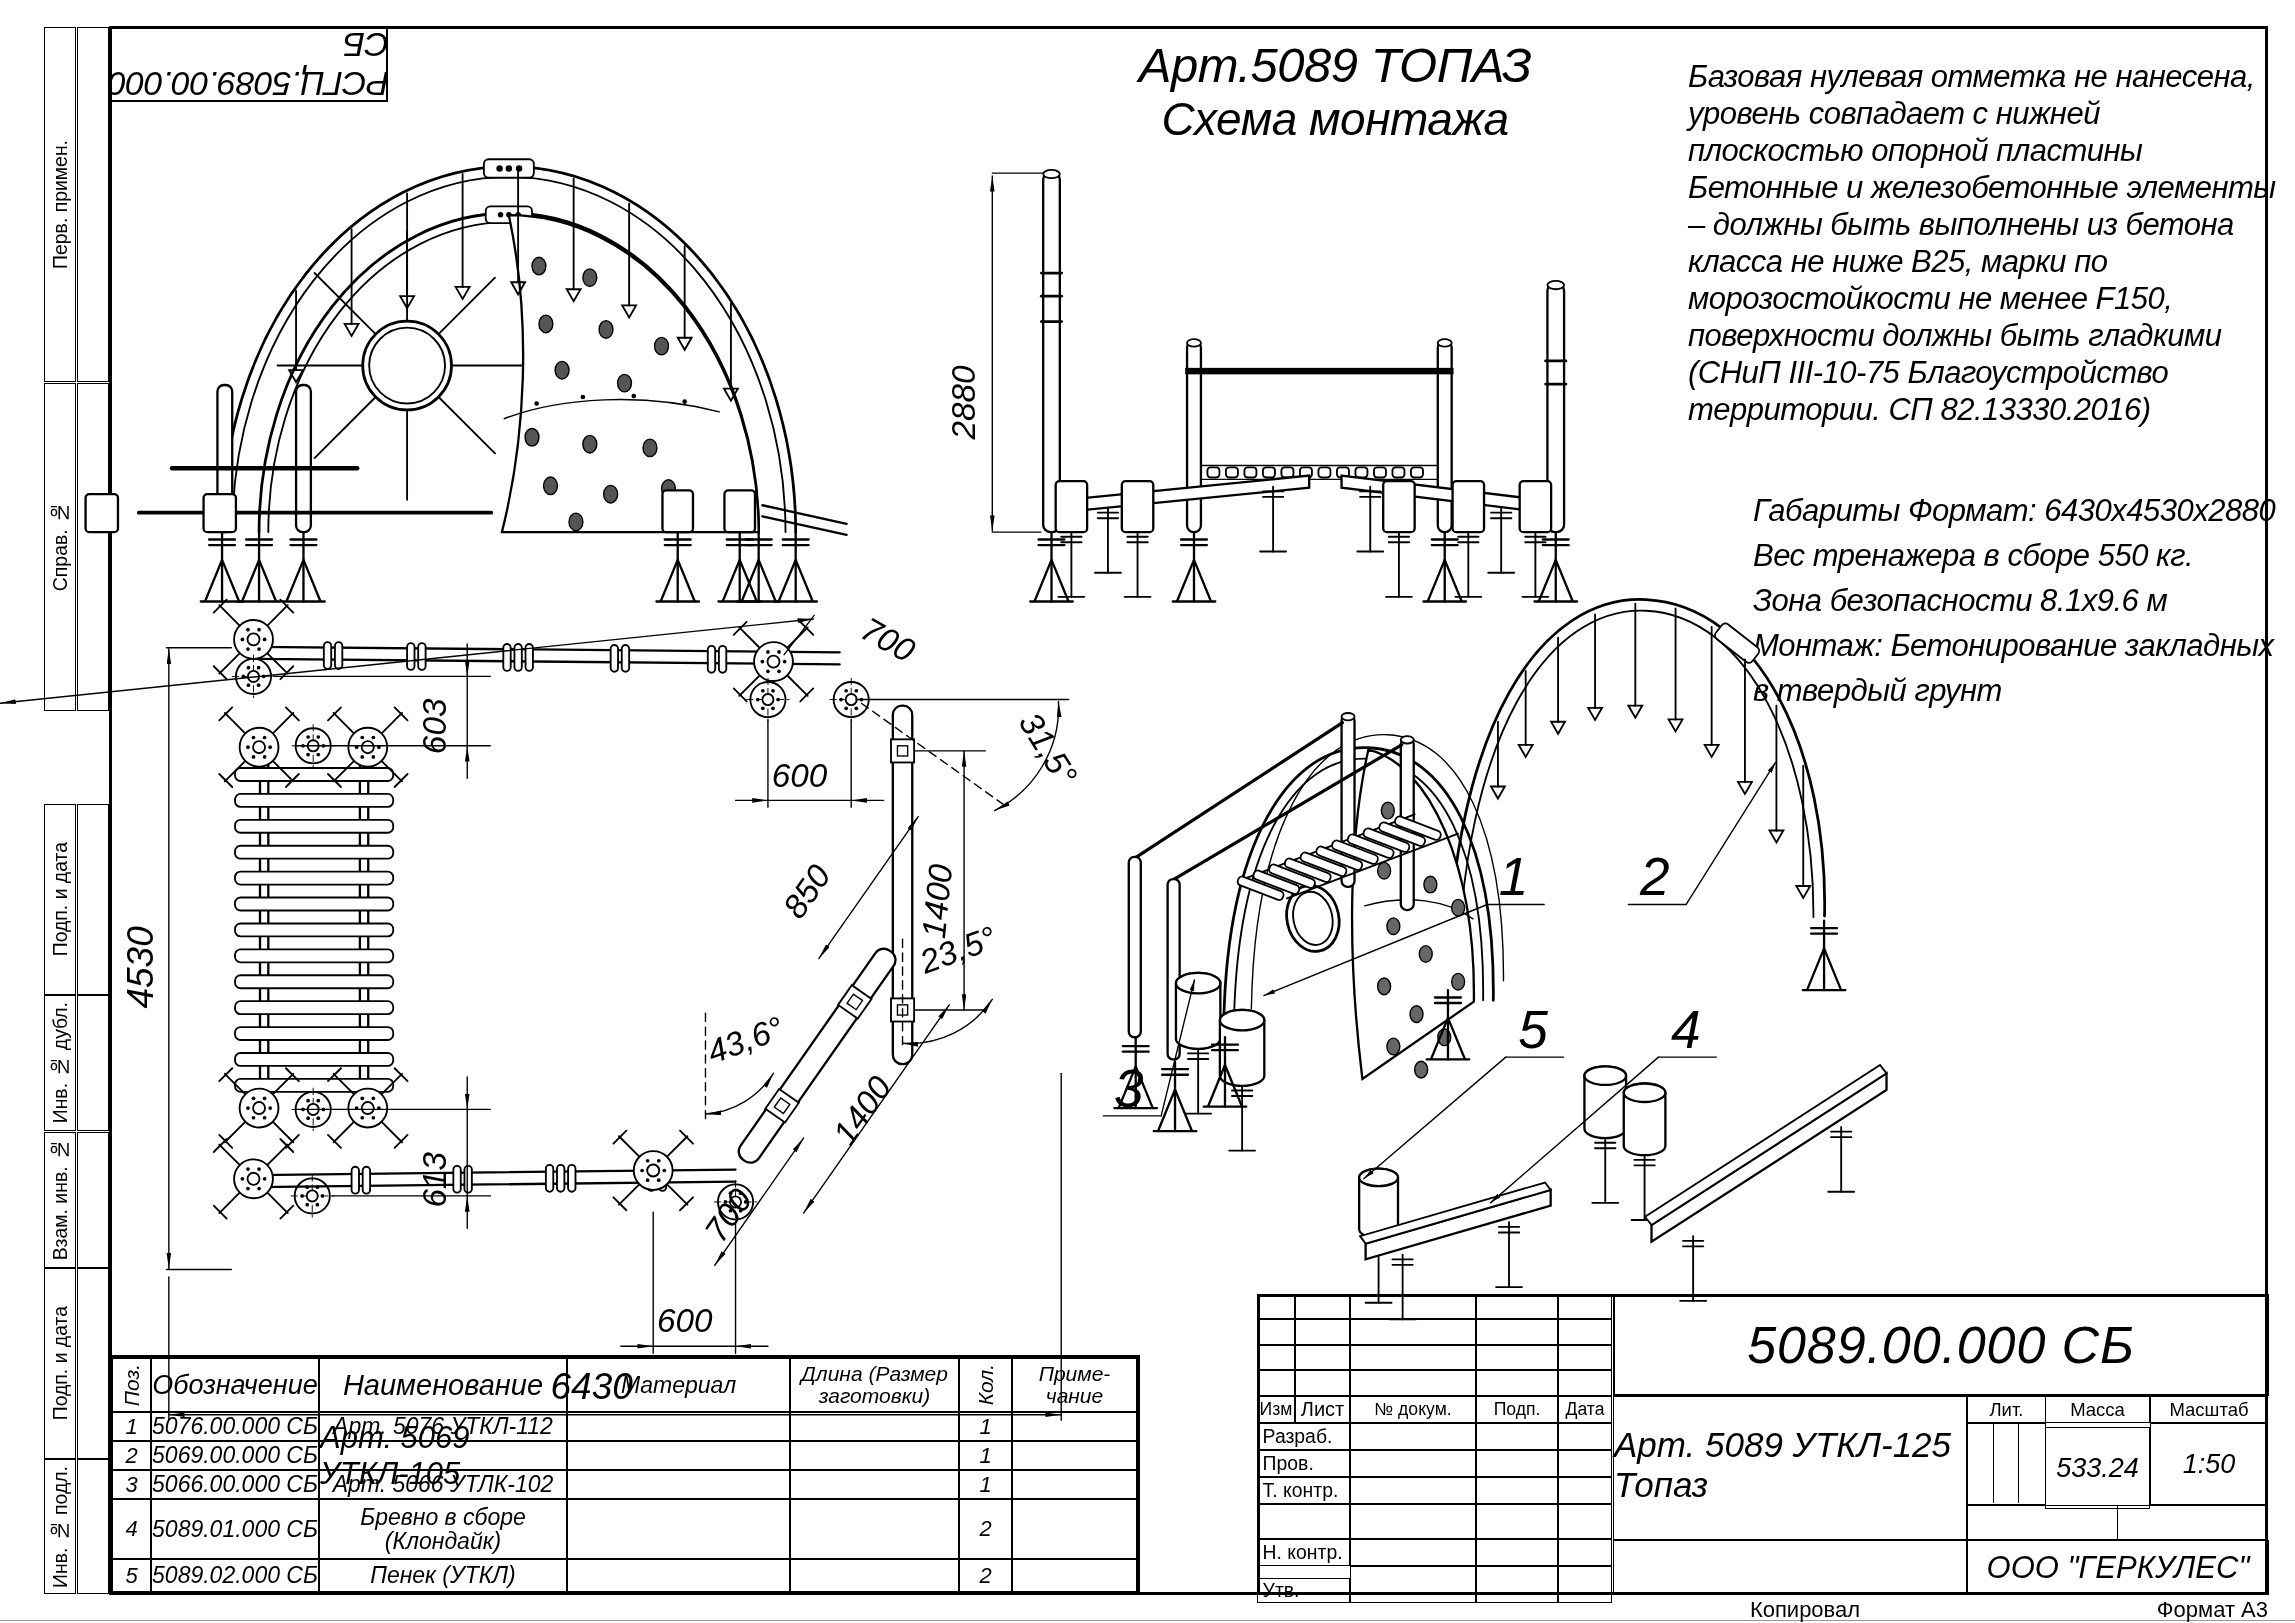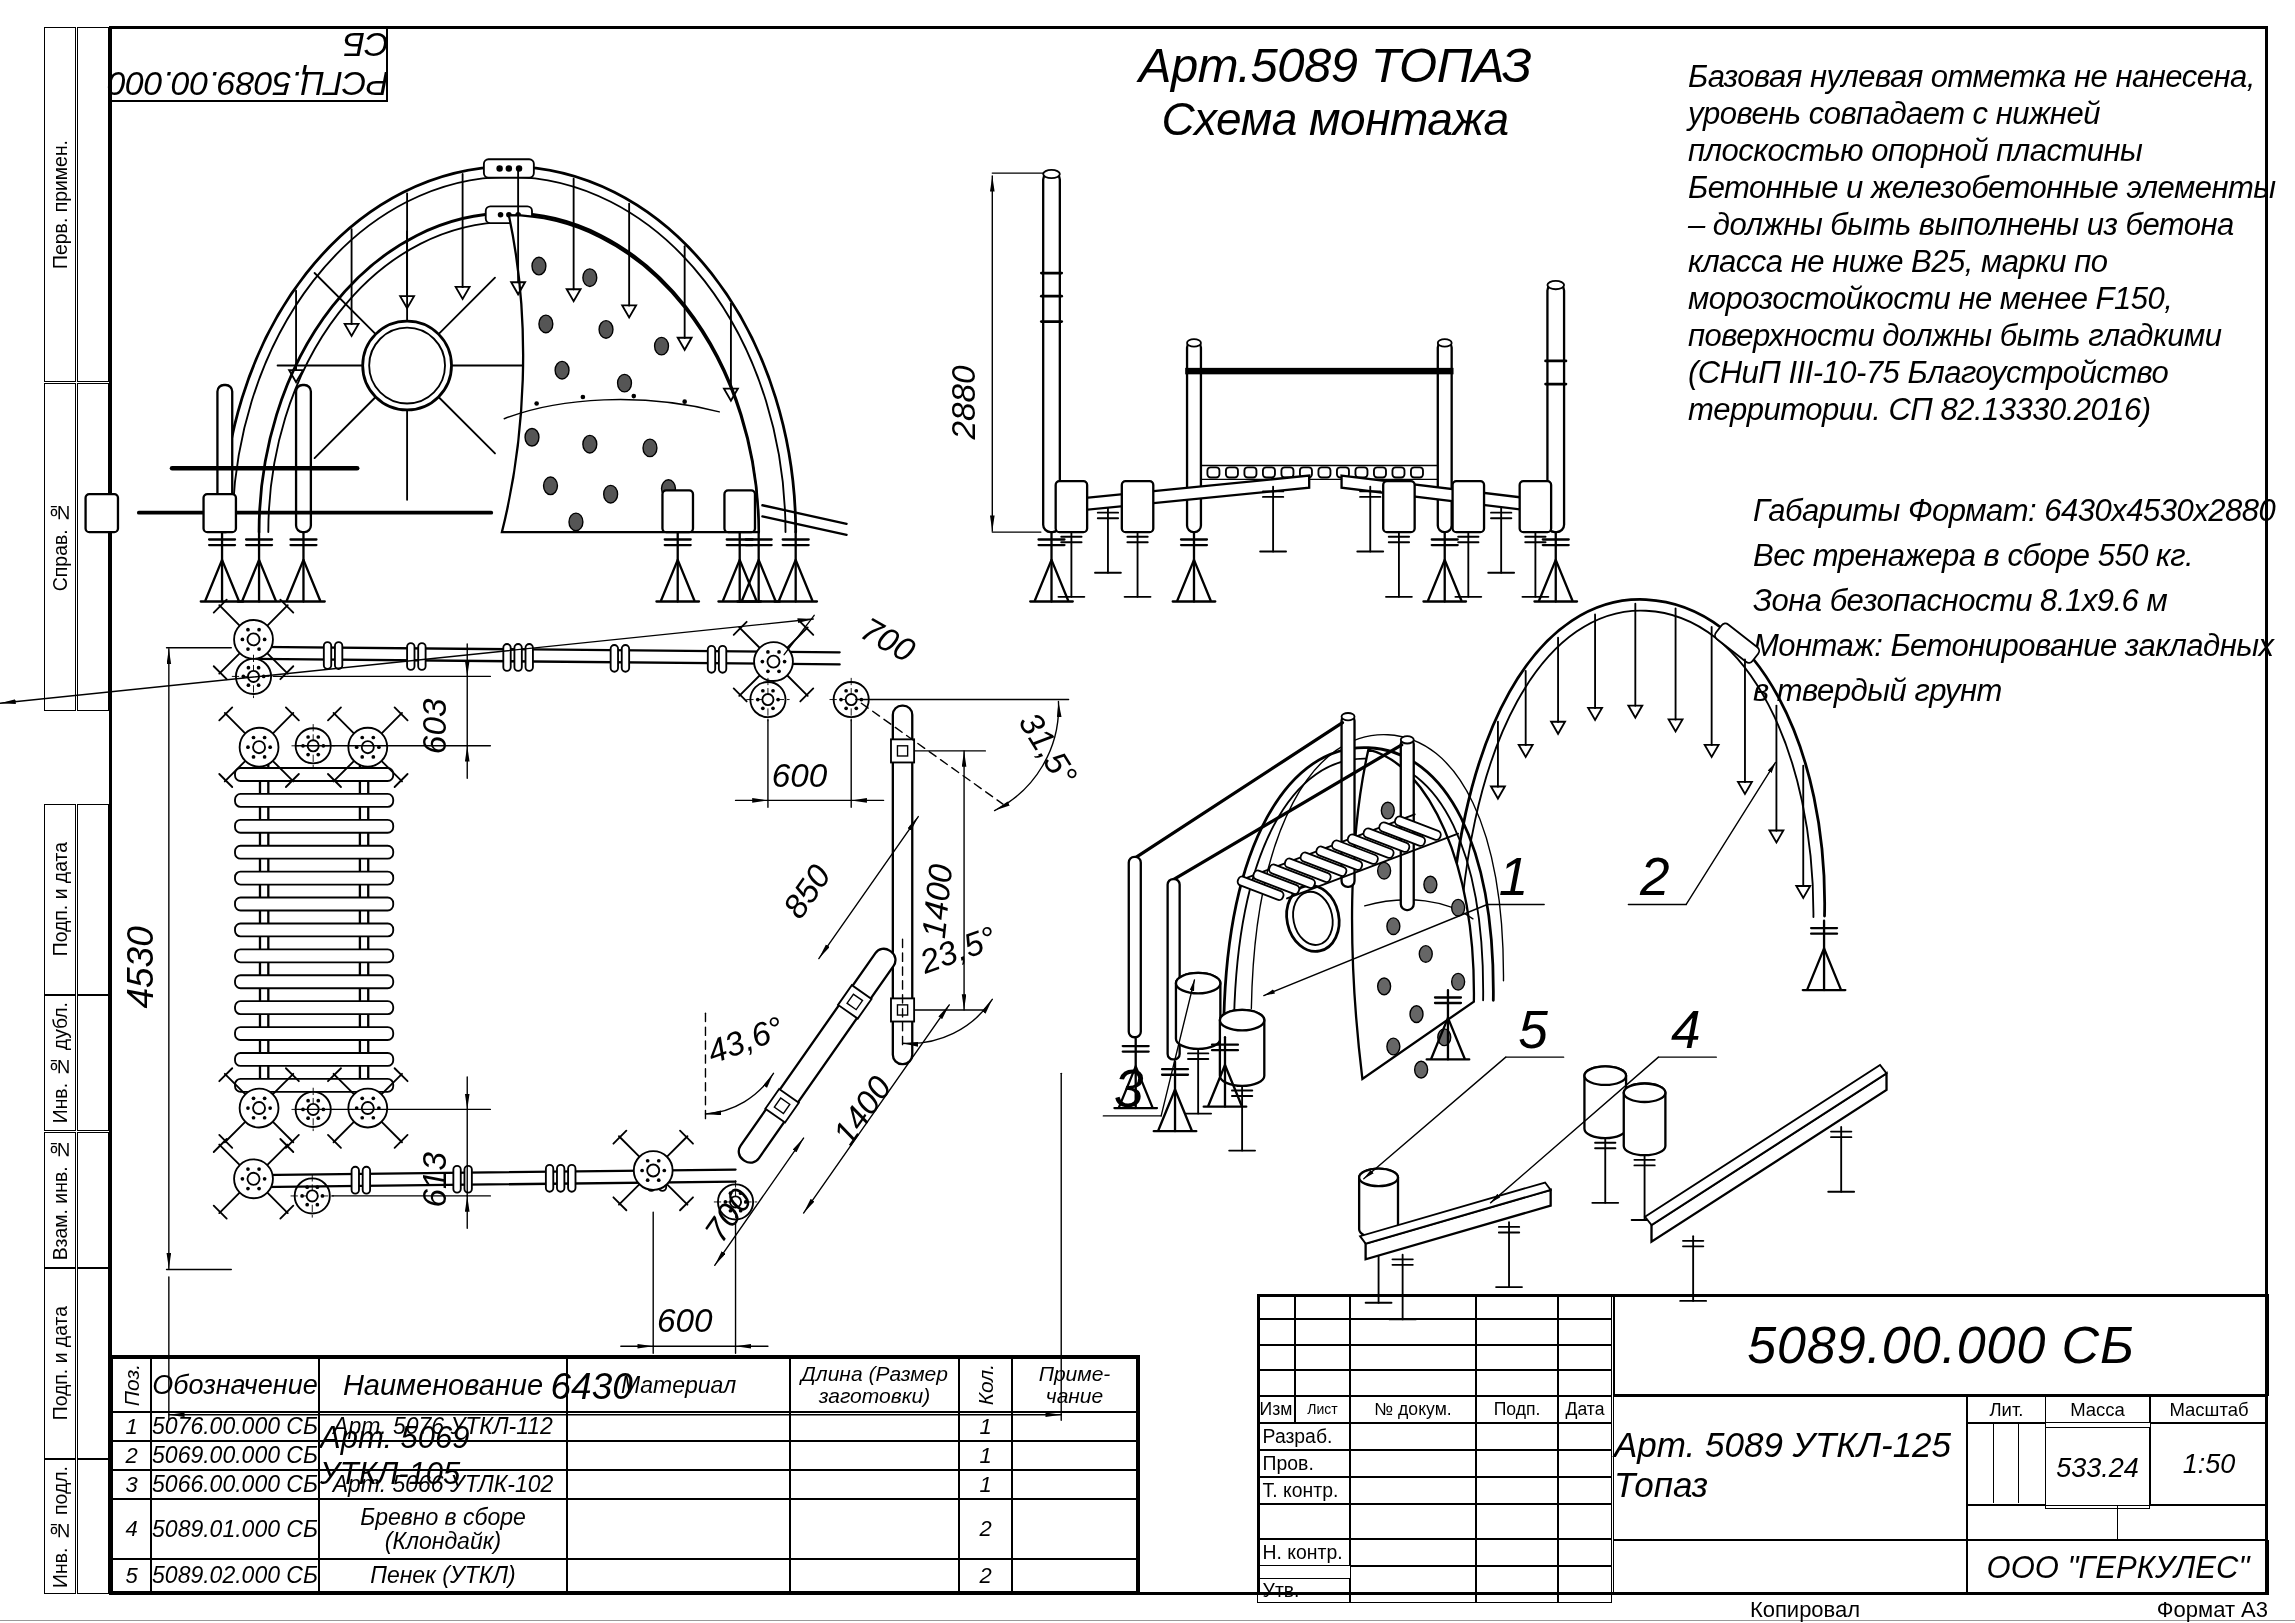--- a/index.html
+++ b/index.html
@@ -692,21 +692,21 @@
       <div class="cellthin"></div>
       <div class="cellthin"></div>
       <div class="cellthin"></div>
       <div class="cellthin"></div>
     <div class="cellthin"></div>
       <div class="cellthin"></div>
       <div class="cellthin"></div>
       <div class="cellthin"></div>
       <div class="cellthin"></div>
     <div class="cellthin" style="font-size:17.6px;">Изм</div>
-    <div class="cellthin" style="font-size:14px;">Лист</div>
+    <div class="cellthin" style="font-size:20px;">Лист</div>
     <div class="cellthin" style="font-size:17.6px;">№ докум.</div>
     <div class="cellthin" style="font-size:17.6px;">Подп.</div>
     <div class="cellthin" style="font-size:17.6px;">Дата</div>
     <div class="tb-label" style="grid-column:1/3;">Разраб.</div>
     <div class="cellthin"></div>
       <div class="cellthin"></div>
       <div class="cellthin"></div>
     <div class="tb-label" style="grid-column:1/3;">Пров.</div>
     <div class="cellthin"></div>
       <div class="cellthin"></div>

